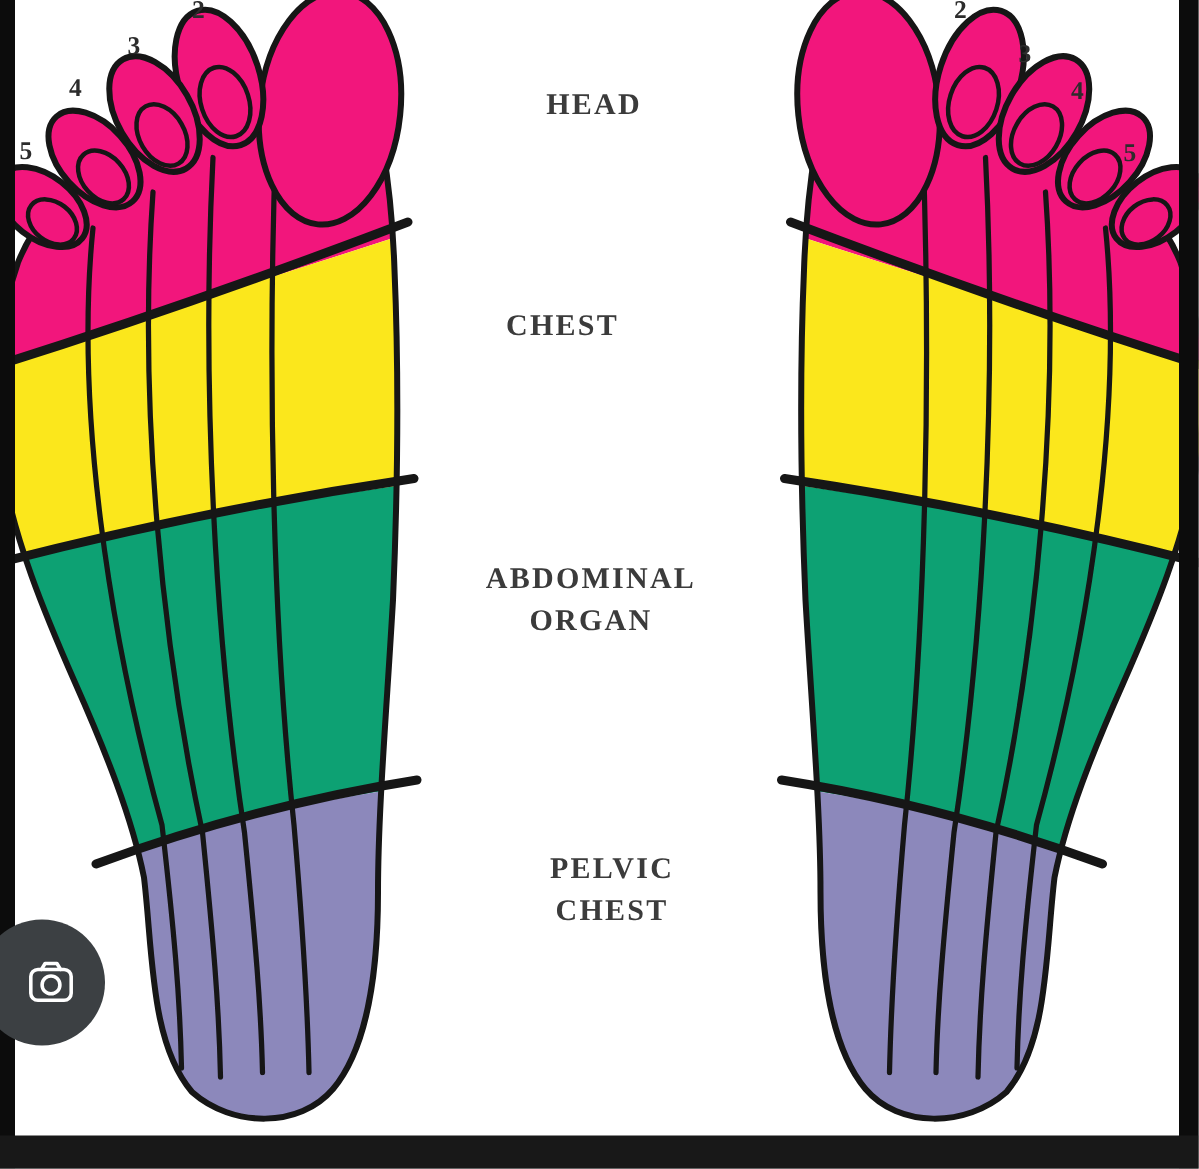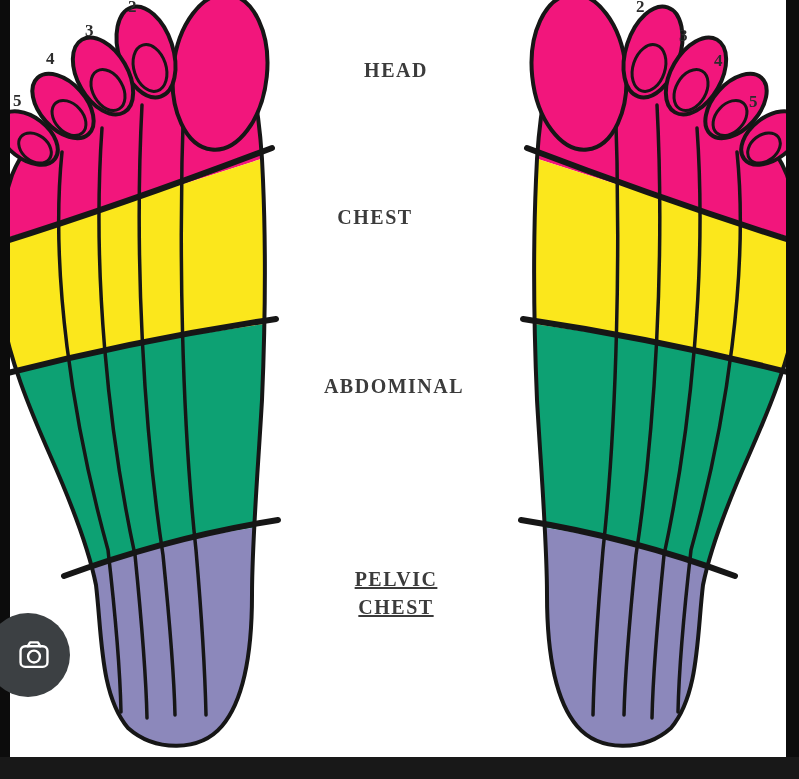--- a/index.html
+++ b/index.html
@@ -86,23 +86,24 @@
       <use href="#one-foot"></use>
     </g>
   </svg>
 
   <div class="zone-label" style="left:396px;top:56px;">HEAD</div>
 
   <div class="zone-label" style="left:375px;top:203px;">CHEST</div>
 
   <div class="zone-label" style="left:394px;top:348px;margin-top:24px;">
     <span style="display:block;">ABDOMINAL</span>
+    <span style="display:block;">ORGAN</span>
   </div>
 
-  <div class="zone-label" style="left:396px;top:565px;text-decoration:underline;">
+  <div class="zone-label" style="left:408px;top:565px;">
     <span style="display:block;">PELVIC</span>
     <span style="display:block;">CHEST</span>
   </div>
 
   <span class="toe-number" style="left:128px;top:-3px;">2</span>
   <span class="toe-number" style="left:85px;top:21px;">3</span>
   <span class="toe-number" style="left:46px;top:49px;">4</span>
   <span class="toe-number" style="left:13px;top:91px;">5</span>
 
   <span class="toe-number" style="left:636px;top:-3px;">2</span>

